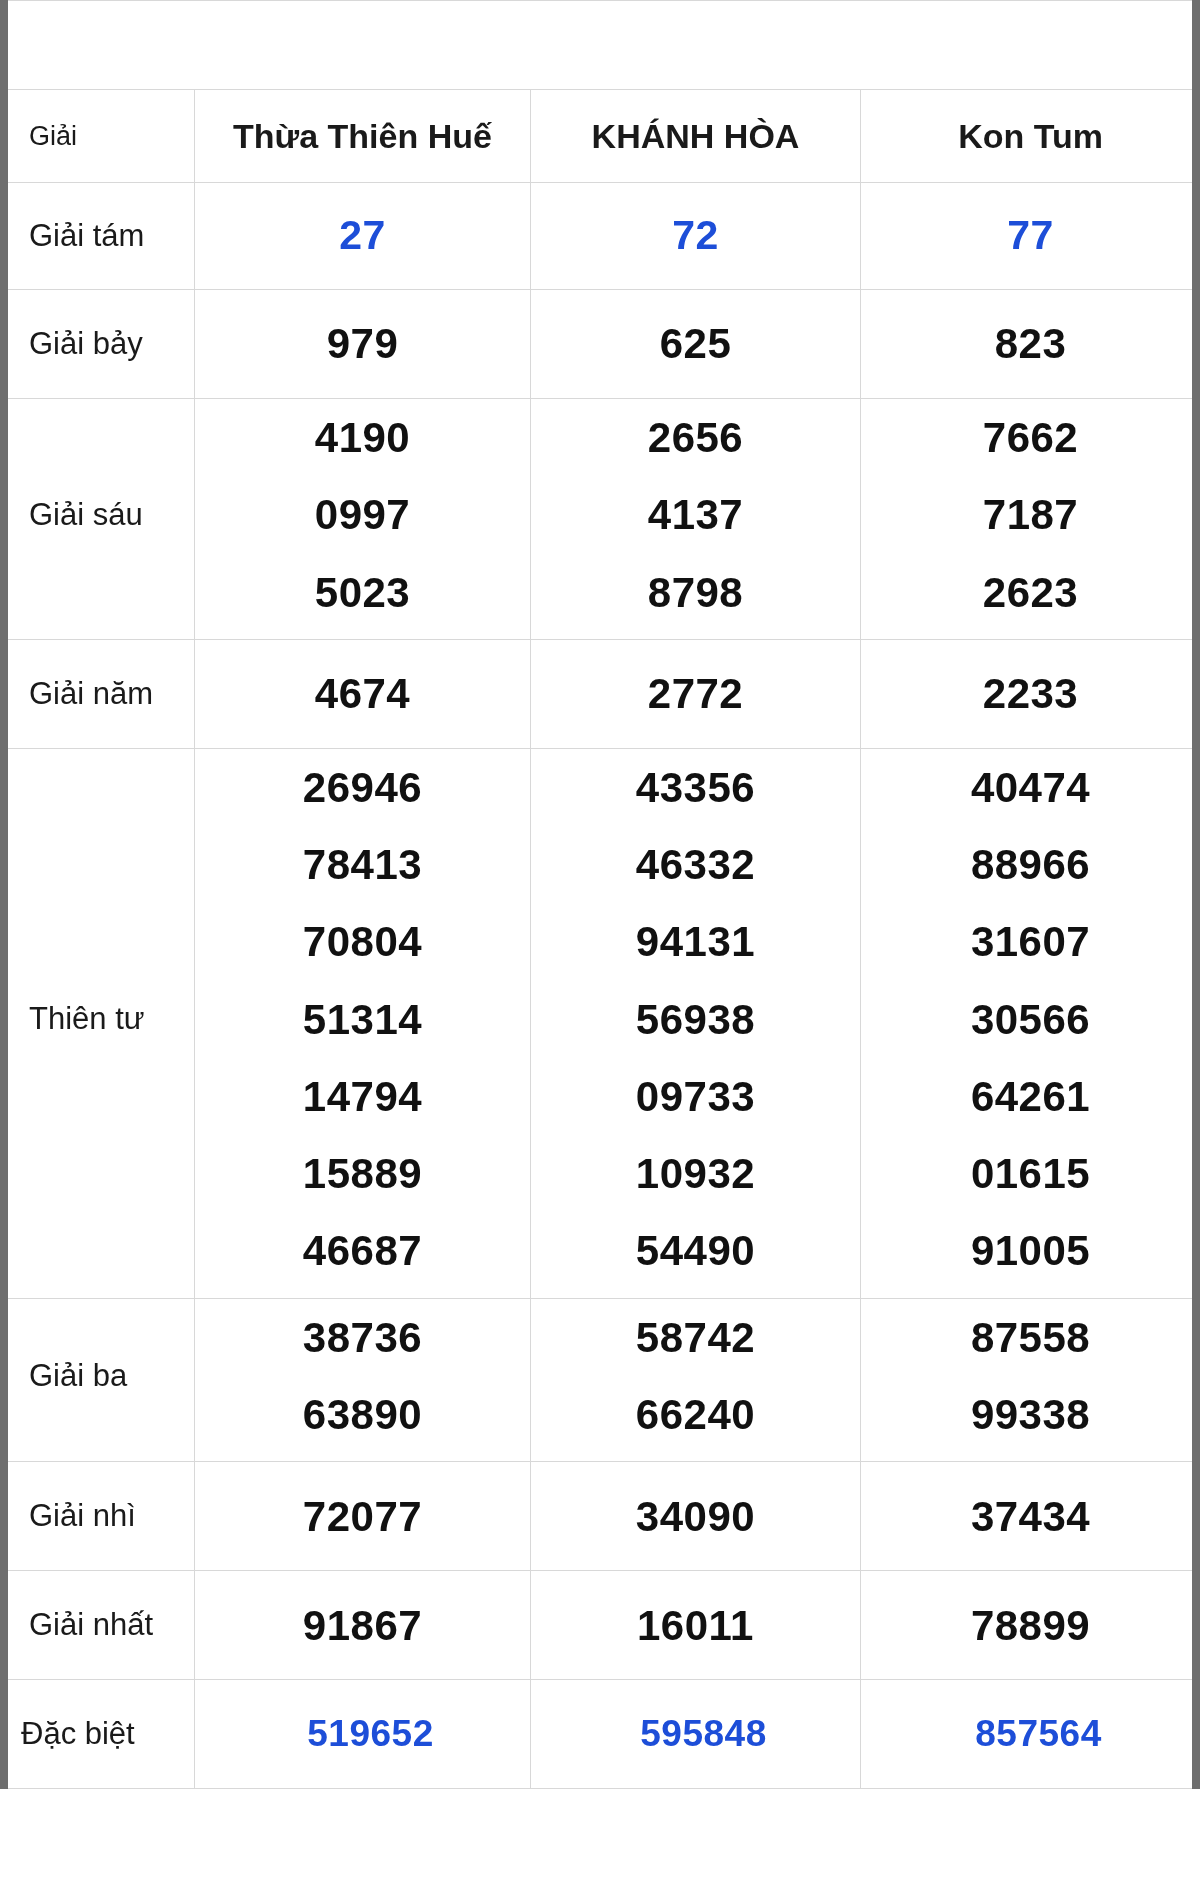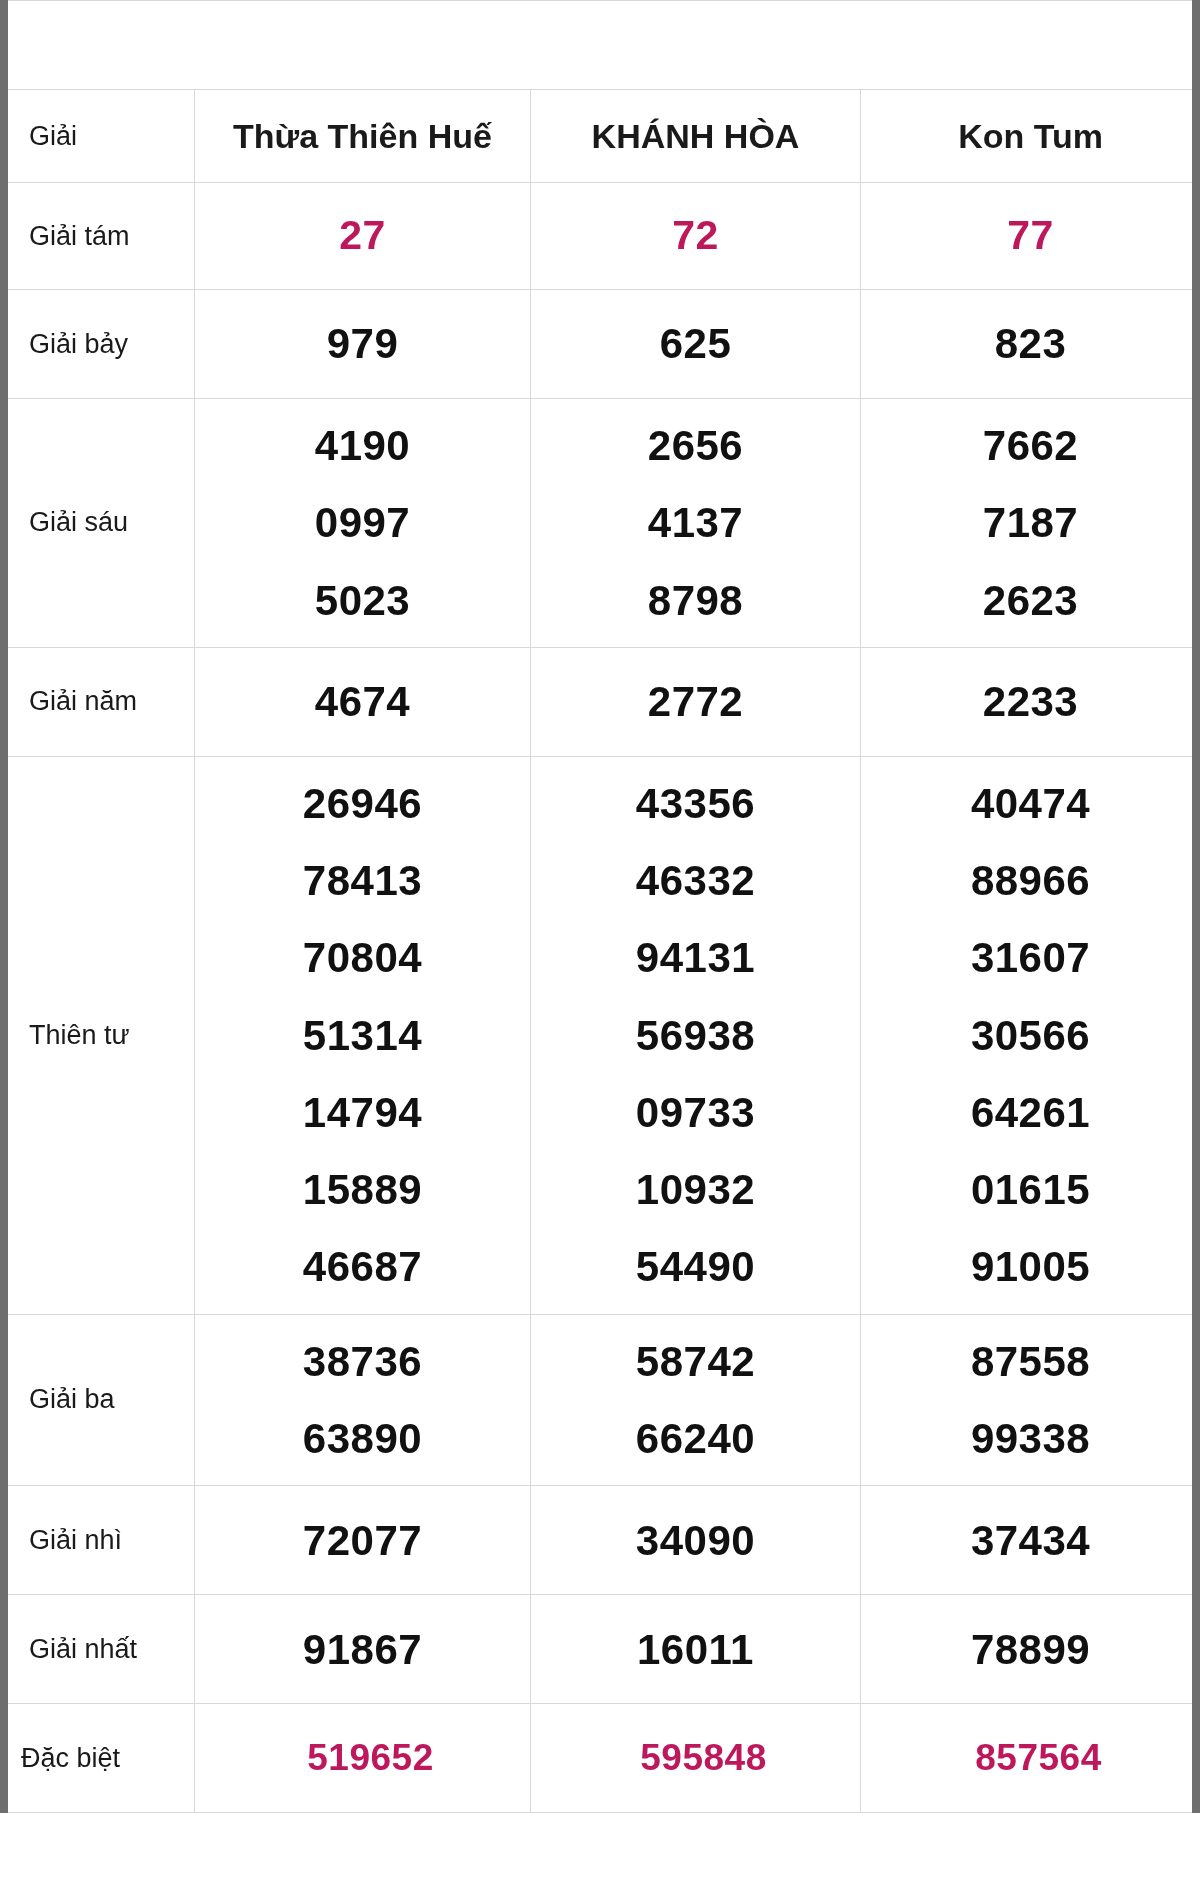--- a/index.html
+++ b/index.html
@@ -66,21 +66,21 @@
     text-align: left;
     padding-left: 28px;
   }
 
   col.c0 { width: 194px; }
   col.c1 { width: 336px; }
   col.c2 { width: 330px; }
   col.c3 { width: 340px; }
 
   td.prize-label {
-    font-size: 27px;
+    font-size: 31px;
     color: #1a1a1a;
     text-align: left;
     padding-left: 28px;
     vertical-align: middle;
     font-weight: normal;
   }
 
   td.nums {
     text-align: center;
     vertical-align: middle;
@@ -89,32 +89,32 @@
 
   .num {
     display: block;
     font-size: 42px;
     font-weight: bold;
     color: #111111;
     line-height: 1.84;
     letter-spacing: 0.5px;
   }
   .num.red {
-    color: #be185d;
+    color: #1d4ed8;
   }
   .row-g8 .num { font-size: 41px; line-height: 1.5; }
   .row-g8 td { height: 94px; }
   .row-g7 td { height: 96px; }
   .row-g5 td { height: 96px; }
   .row-g2 td, .row-g1 td { height: 96px; }
   .row-db td { height: 96px; padding-left: 20px; }
   .row-db .num { font-size: 37px; }
 
   .row-g6 td, .row-g4 td, .row-g3 td {
-    padding-top: 8px;
+    padding-top: 0;
     padding-bottom: 8px;
   }
 </style>
 </head>
 <body>
 
 <div class="page">
   <div class="left-gutter"></div>
   <div class="right-gutter"></div>
 

